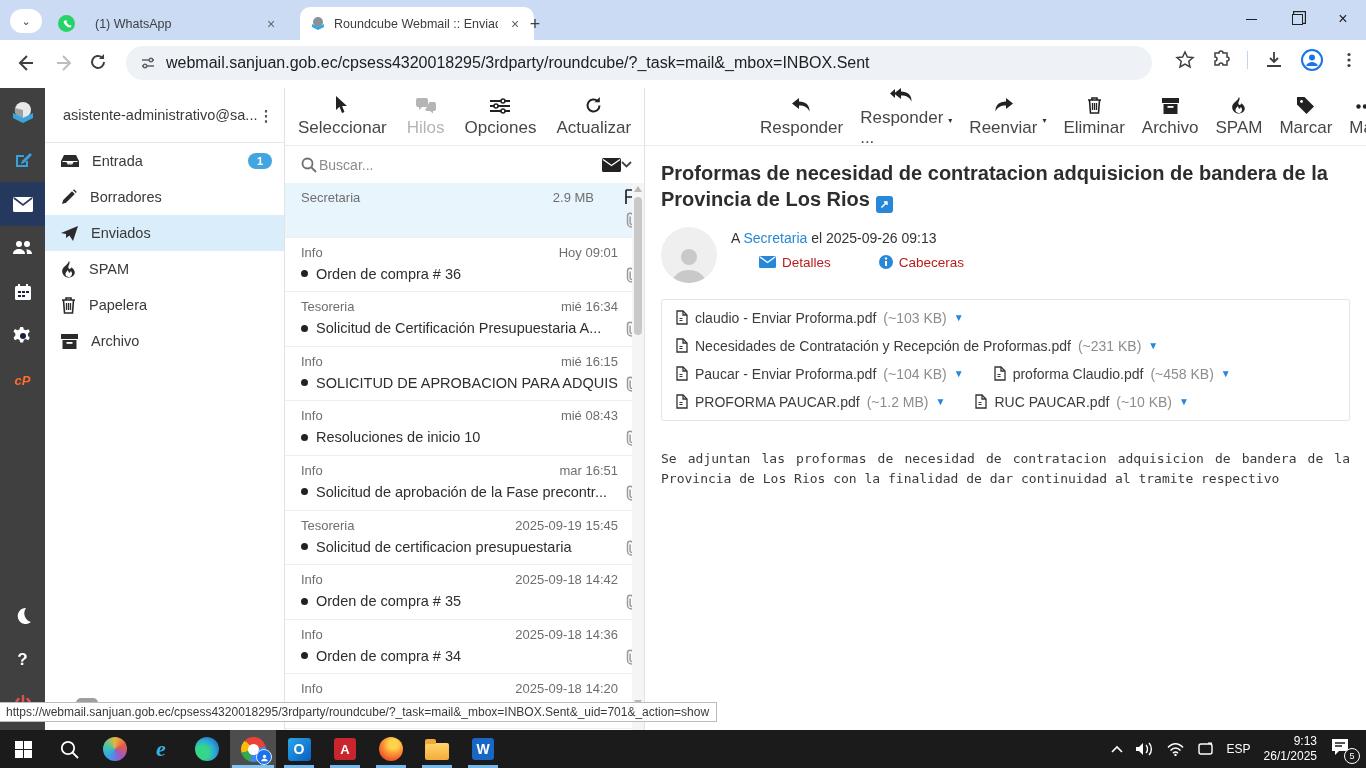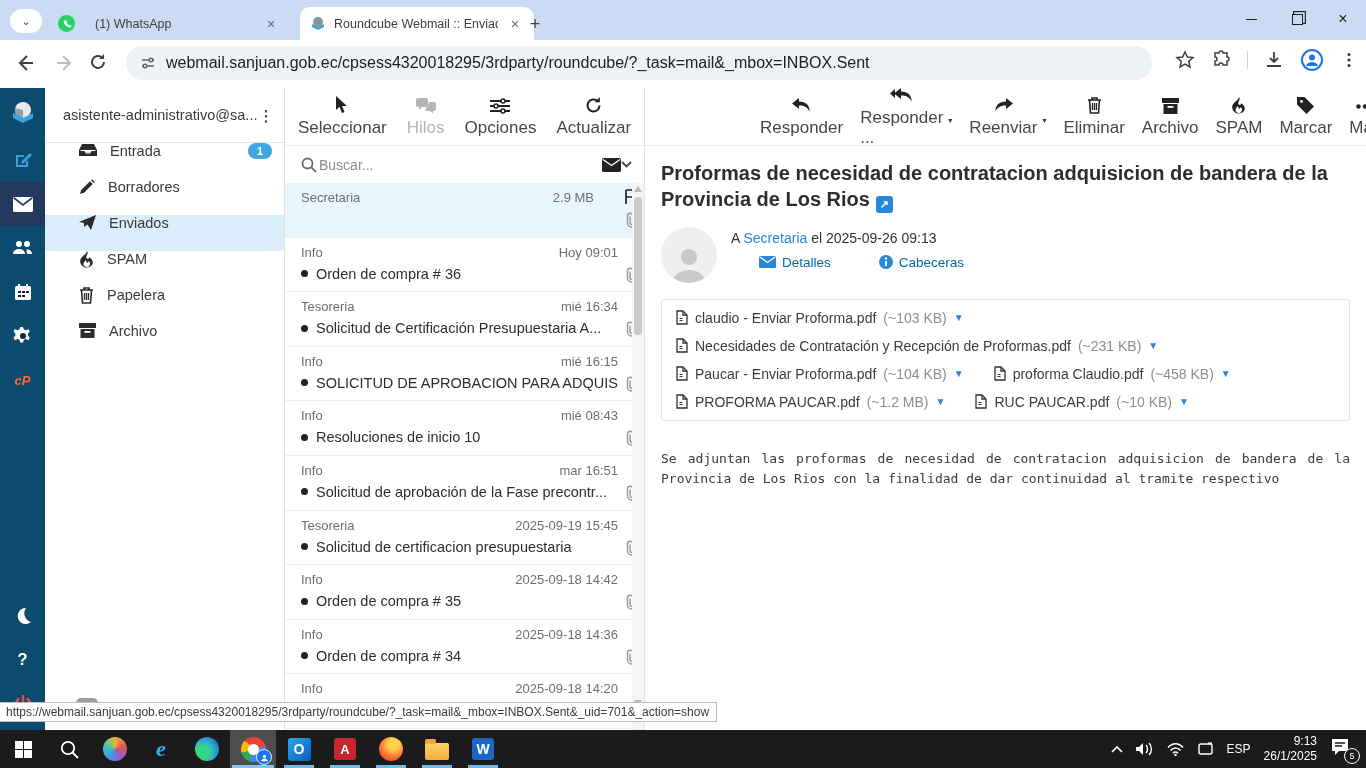--- a/index.html
+++ b/index.html
@@ -30,33 +30,33 @@
   .toolbar{position:absolute;top:40px;left:0;width:100%;height:48px;background:#fff;border-bottom:1px solid #e1e4ea;}
   .navbtn{position:absolute;top:52px;color:#3c4043;}
   .omnibox{position:absolute;left:126px;top:46px;width:1026px;height:34px;border-radius:17px;background:#eef1f6;
            display:flex;align-items:center;padding:0 14px;box-sizing:border-box;}
   .omni-url{font-size:16px;color:#202124;white-space:nowrap;overflow:hidden;margin-left:10px;}
   .tb-right{position:absolute;right:8px;top:48px;display:flex;align-items:center;gap:16px;color:#3c4043;}
   .tb-sep{width:1px;height:18px;background:#c7d3e8;}
 
   
   .app{position:absolute;top:88px;left:0;width:1366px;height:642px;background:#fff;}
-  .rail{position:absolute;left:0;top:0;width:45px;height:100%;background:#0c4a6e;}
+  .rail{position:absolute;left:0;top:0;width:45px;height:100%;background:#404040;}
   .rail-item{width:45px;height:44px;display:flex;align-items:center;justify-content:center;color:#fff;}
   .rail-item.active{background:#25395e;}
   .rail-logo{height:50px;}
   .rail-bottom{position:absolute;bottom:4px;left:0;width:45px;}
   .cp{color:#ff6c2c;font-weight:bold;font-style:italic;font-size:13px;}
   .help{color:#fff;font-weight:bold;font-size:17px;}
 
   .folders{position:absolute;left:45px;top:0;width:240px;height:100%;background:#fff;border-right:1px solid #e2e2e2;box-sizing:border-box;}
   .acct{height:54px;display:flex;align-items:center;padding:0 10px 0 18px;border-bottom:1px solid #e6e6e6;}
   .acct-name{flex:1;font-size:14.5px;color:#3b3b3b;white-space:nowrap;overflow:hidden;}
   .kebab{color:#555;font-size:15px;font-weight:bold;letter-spacing:0;line-height:5px;text-align:center;width:16px;}
-  .folder{height:36px;display:flex;align-items:flex-start;padding:0 12px 0 34px;color:#3a3a3a;font-size:14.5px;gap:13px;}
+  .folder{height:36px;display:flex;align-items:center;padding:0 12px 0 16px;color:#3a3a3a;font-size:14.5px;gap:13px;}
   .folder.sel{background:#d9edfa;}
   .folder .ficon{color:#2b2b2b;}
   .badge{margin-left:auto;background:#42a5e0;color:#fff;font-size:11px;font-weight:bold;border-radius:9px;
          padding:2px 9px;}
 
   .list{position:absolute;left:285px;top:0;width:360px;height:100%;border-right:1px solid #e2e2e2;box-sizing:border-box;background:#fff;}
   .ltoolbar{height:57px;border-bottom:1px solid #ececec;display:flex;align-items:center;justify-content:center;gap:20px;}
   .tbtn{display:flex;flex-direction:column;align-items:center;gap:4px;color:#474747;font-size:17px;justify-content:flex-end;}
   .tbtn .ticon{color:#333;height:18px;display:flex;align-items:flex-end;}
   .tbtn.disabled{color:#b5b5b5;}
@@ -85,21 +85,21 @@
   .vtoolbar{height:57px;border-bottom:1px solid #ececec;display:flex;align-items:center;gap:17px;padding-left:115px;}
   .vcontent{padding:14px 16px 0 16px;}
   .subject{font-size:20px;font-weight:bold;color:#2d2d2d;line-height:1.3;max-width:680px;}
   .extlink{display:inline-flex;width:17px;height:17px;background:#2787d8;border-radius:3px;color:#fff;font-size:11px;
            align-items:center;justify-content:center;vertical-align:-2px;margin-left:6px;}
   .meta{display:flex;margin-top:14px;align-items:flex-start;gap:14px;}
   .avatar{width:56px;height:56px;border-radius:50%;background:#efefef;overflow:hidden;display:flex;align-items:flex-end;justify-content:center;}
   .meta-lines{padding-top:3px;font-size:14px;color:#333;}
   .blue{color:#2787d8;}
   .meta-l2{display:flex;align-items:center;gap:20px;margin-top:9px;}
-  .meta-link{display:flex;align-items:center;gap:6px;color:#0369a1;font-size:13.5px;padding-left:28px;}
+  .meta-link{display:flex;align-items:center;gap:6px;color:#b91c1c;font-size:13.5px;padding-left:28px;}
   .att{border:1px solid #e4e4e4;border-radius:3px;margin-top:16px;padding:4px 14px;max-width:676px;}
   .arow{display:flex;align-items:center;gap:30px;height:28px;}
   .aitem{display:flex;align-items:center;gap:7px;font-size:14px;color:#3c3c3c;white-space:nowrap;}
   .asize{color:#8d8d8d;}
   .acaret{color:#2787d8;font-size:10px;}
   .body-text{margin-top:28px;font-family:"DejaVu Sans Mono","Liberation Mono",monospace;font-size:13px;line-height:1.6;
              color:#3a3a3a;max-width:692px;text-align:justify;}
   .caret-sm{color:#333;font-size:8px;margin-left:2px;align-self:center;margin-top:8px;}
 
   .blob{position:absolute;left:76px;top:698px;width:22px;height:12px;background:#9e9e9e;border-radius:5px 5px 0 0;}

